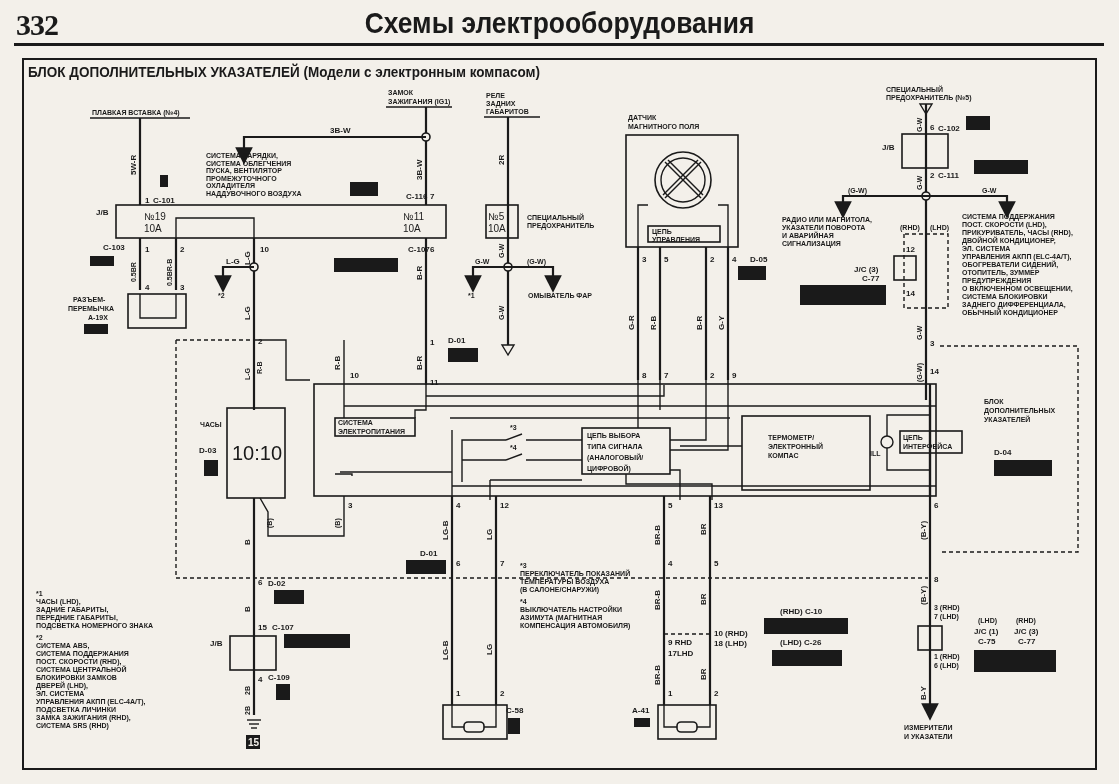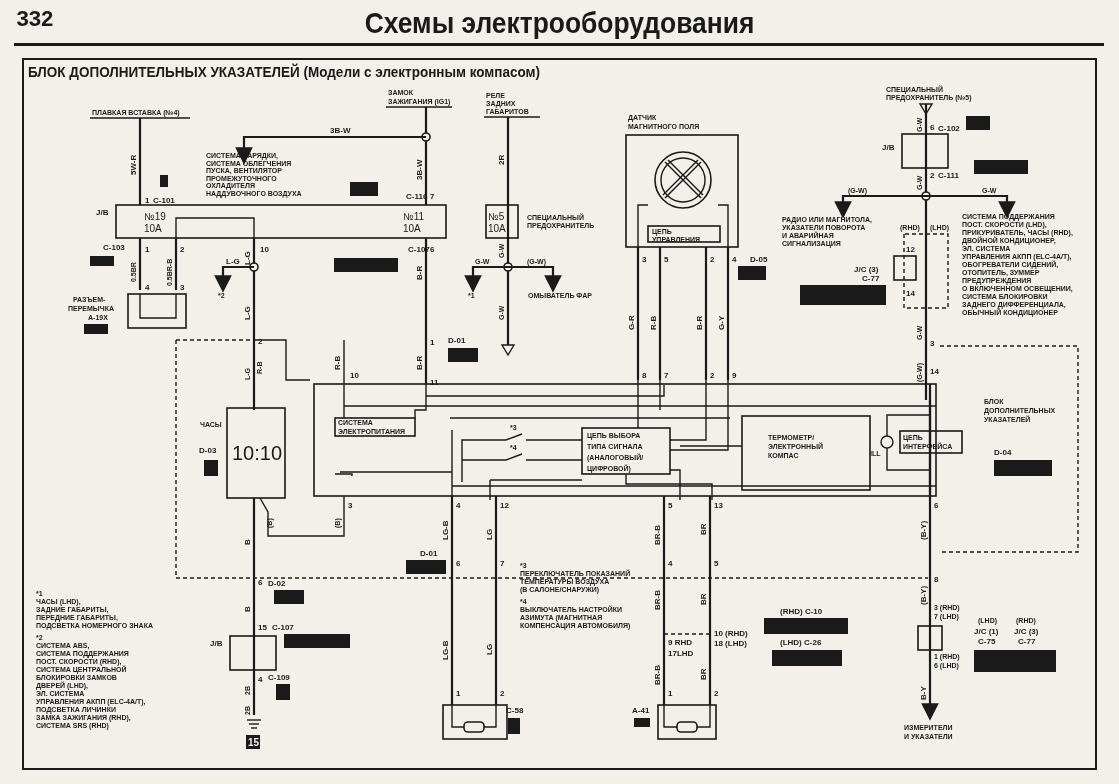--- a/index.html
+++ b/index.html
@@ -1,19 +1,19 @@
 <!DOCTYPE html>
 <html><head>
 <meta charset="utf-8">
 <style>
   html, body { margin: 0; padding: 0; background: #f3f0ea; }
   body { width: 1119px; height: 784px; overflow: hidden; position: relative;
          font-family: "Liberation Sans", sans-serif; color: #1a1a1a; }
-  #page-num { position: absolute; left: 16px; top: 8px; font-size: 22px; font-weight: bold;
-              font-family: Liberation Mono, monospace; letter-spacing: -1px; }
+  #page-num { position: absolute; left: 16px; top: 8px; font-size: 30px; font-weight: bold;
+              font-family: Liberation Serif, serif; letter-spacing: -1px; }
   #page-title { position: absolute; left: 0; width: 1119px; text-align: center; top: 6px;
                 font-size: 30px; font-weight: bold; transform: scaleX(0.88); }
   #rule { position: absolute; left: 14px; top: 43px; width: 1090px; height: 3px; background: #1a1a1a; }
   #frame { position: absolute; left: 22px; top: 58px; width: 1075px; height: 712px;
            border: 2px solid #1a1a1a; box-sizing: border-box; }
   #diagram-title { position: absolute; left: 28px; top: 63px; font-size: 15px; font-weight: bold;
                    transform: scaleX(0.9); transform-origin: left; }
   svg { position: absolute; left: 0; top: 0; }
   svg text { font-family: "Liberation Sans", sans-serif; fill: #1a1a1a; }
   .t6 { font-size: 7px; font-weight: bold; }

